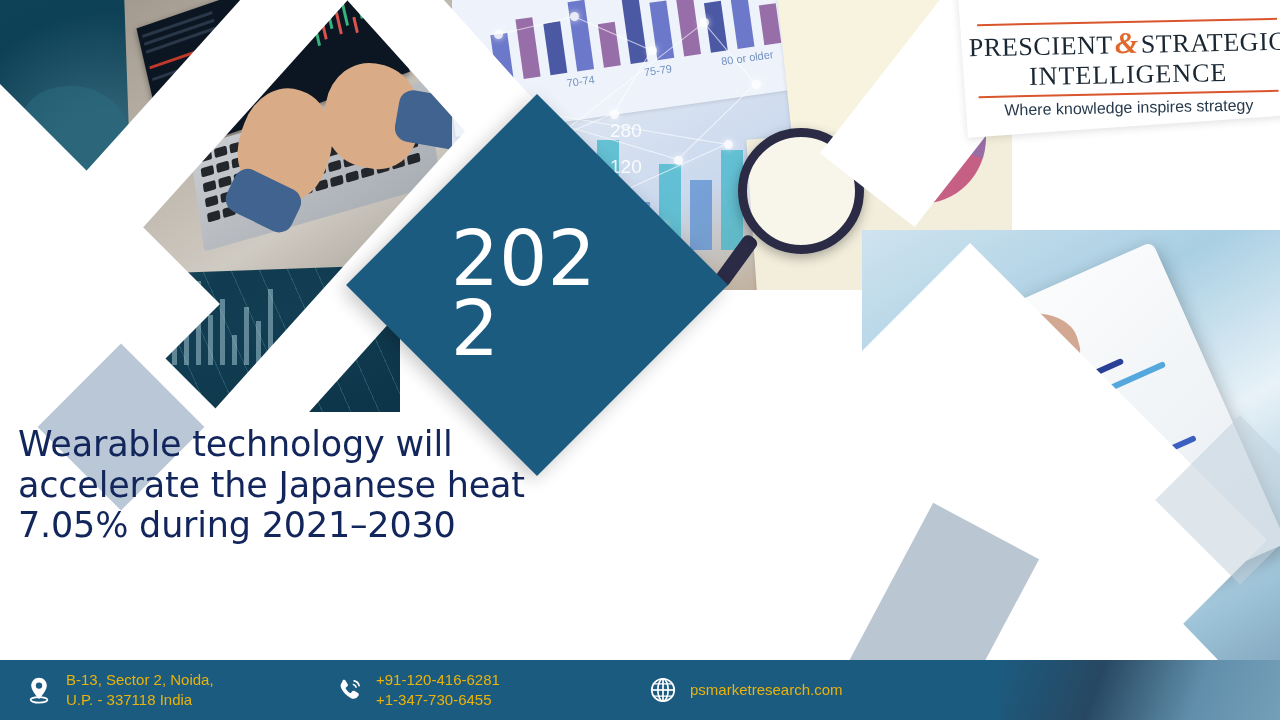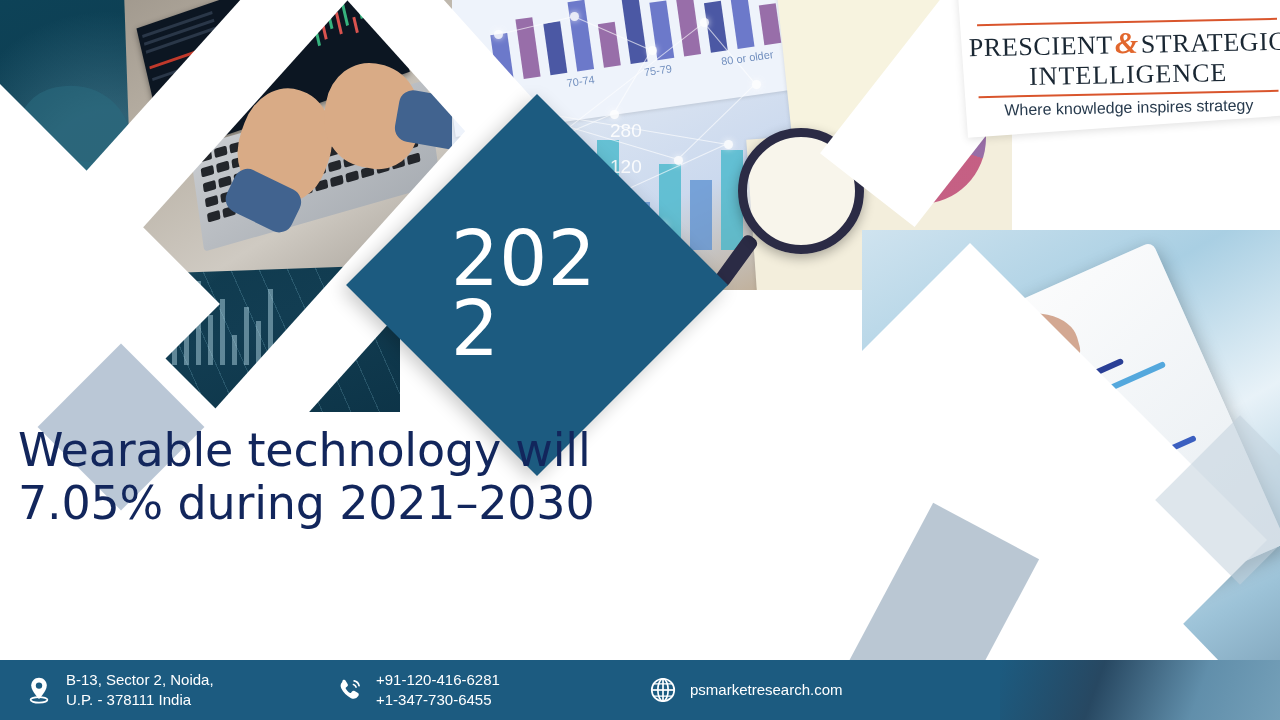--- a/index.html
+++ b/index.html
@@ -175,21 +175,21 @@
     transform:rotate(-45deg);
     color:#ffffff; font-size:76px; line-height:.92; font-weight:400;
     width:150px; text-align:left; word-break:break-all;
     margin-left:-4px; margin-top:28px;
     font-family:"DejaVu Sans", sans-serif;
   }
 
   
   #headline {
     position:absolute; left:18px; top:424px; width:900px;
-    color:#12265c; font-size:46px; line-height:1.16; font-weight:400;
+    color:#12265c; font-size:35px; line-height:1.16; font-weight:400;
     letter-spacing:-.2px;
     font-family:"DejaVu Sans", sans-serif;
   }
   #headline .ln { display:block; white-space:nowrap; }
 
   
   #logo-card {
     position:absolute; left:962px; top:-34px; width:340px; height:160px;
     background:#ffffff; transform:rotate(-4deg); box-shadow:0 2px 8px rgba(0,0,0,.12);
   }
@@ -206,21 +206,21 @@
   #logo-inner .l2 {
     font-family:"Liberation Serif", serif; font-size:26px; letter-spacing:1px; color:#1a2733;
   }
   #logo-inner .tag {
     font-family:"Liberation Sans", sans-serif; font-size:16px; color:#273a4d; margin-top:4px;
   }
 
   
   #footer {
     position:absolute; left:0; top:660px; width:1280px; height:60px;
-    background:#1c5b80; display:flex; align-items:center; color:#ffffff;
+    background:#1c5b80; display:flex; align-items:center; color:#eab308;
   }
   #footer .fcol { display:flex; align-items:center; gap:12px; }
   #footer .fcol.c1 { margin-left:24px; width:300px; }
   #footer .fcol.c2 { margin-left:10px; width:300px; }
   #footer .fcol.c3 { margin-left:14px; width:420px; }
   #footer .ficon { width:30px; height:30px; flex:0 0 30px; }
   #footer .ftext { font-size:15px; line-height:1.35; white-space:nowrap; }
   #footer .ftext span { display:block; }
   #footer-overlay {
     position:absolute; left:1000px; top:660px; width:280px; height:60px;
@@ -478,20 +478,21 @@
   <div id="diamond-gray-left"></div>
   <div id="diamond-gray-right"></div>
   <div id="diamond-gray-topright"></div>
 
   <div id="year-badge">
     <div class="year-text">2022</div>
   </div>
 
   <div id="headline">
     <span class="ln">Wearable technology will</span>
+    <span class="ln">accelerate the Japanese heat</span>
     <span class="ln">7.05% during 2021–2030</span>
   </div>
 
   <div id="logo-card"></div>
   <div id="logo-inner">
     <div class="rule"></div>
     <div class="l1"><span>PRESCIENT</span><span class="amp">&amp;</span><span>STRATEGIC</span></div>
     <div class="l2">INTELLIGENCE</div>
     <div class="rule"></div>
     <div class="tag">Where knowledge inspires strategy</div>
@@ -502,21 +503,21 @@
     <div class="fcol c1">
       <span class="ficon">
         <svg viewBox="0 0 32 32" width="30" height="30" aria-hidden="true">
           <path d="M16 3c-4.6 0-8.3 3.7-8.3 8.3 0 6 8.3 14.4 8.3 14.4s8.3-8.4 8.3-14.4C24.3 6.7 20.6 3 16 3z" fill="#ffffff"></path>
           <circle cx="16" cy="11.3" r="3.4" fill="#1c5b80"></circle>
           <ellipse cx="16" cy="26.5" rx="9" ry="3" fill="none" stroke="#ffffff" stroke-width="1.8"></ellipse>
         </svg>
       </span>
       <span class="ftext">
         <span>B-13, Sector 2, Noida,</span>
-        <span>U.P. - 378111 India</span>
+        <span>U.P. - 337118 India</span>
       </span>
     </div>
 
     <div class="fcol c2">
       <span class="ficon">
         <svg viewBox="0 0 32 32" width="30" height="30" aria-hidden="true">
           <path d="M9.3 5.6c1.2-1 2.6-.5 3.3.7l1.9 3.2c.6 1 .4 2.1-.5 2.8l-1.3 1c-.3.3-.4.6-.2 1 .9 2 2.6 3.8 4.7 4.8.4.2.8.1 1-.2l1-1.3c.7-.9 1.8-1.1 2.8-.5l3.2 1.9c1.2.7 1.7 2.1.7 3.3l-1.3 1.5c-1.5 1.7-4 2-6.4.9-4.4-2-8.5-6.1-10.5-10.5-1.1-2.4-.8-4.9.9-6.4z" fill="#ffffff"></path>
           <path d="M21.5 6.2c2.6.5 4.7 2.6 5.2 5.2" fill="none" stroke="#ffffff" stroke-width="1.8" stroke-linecap="round"></path>
           <path d="M20.8 10.2c1.3.4 2.3 1.4 2.7 2.7" fill="none" stroke="#ffffff" stroke-width="1.8" stroke-linecap="round"></path>
         </svg>

